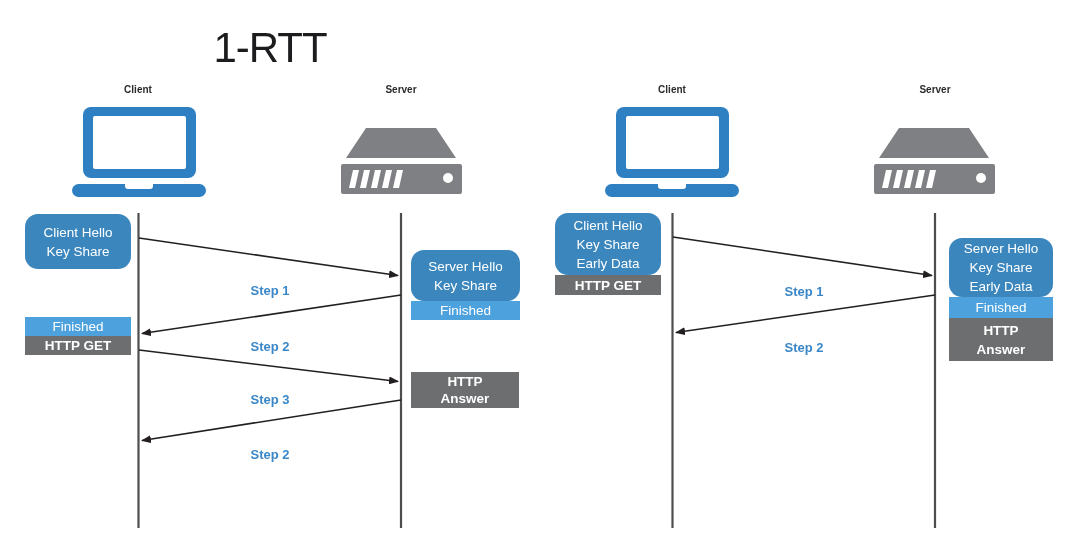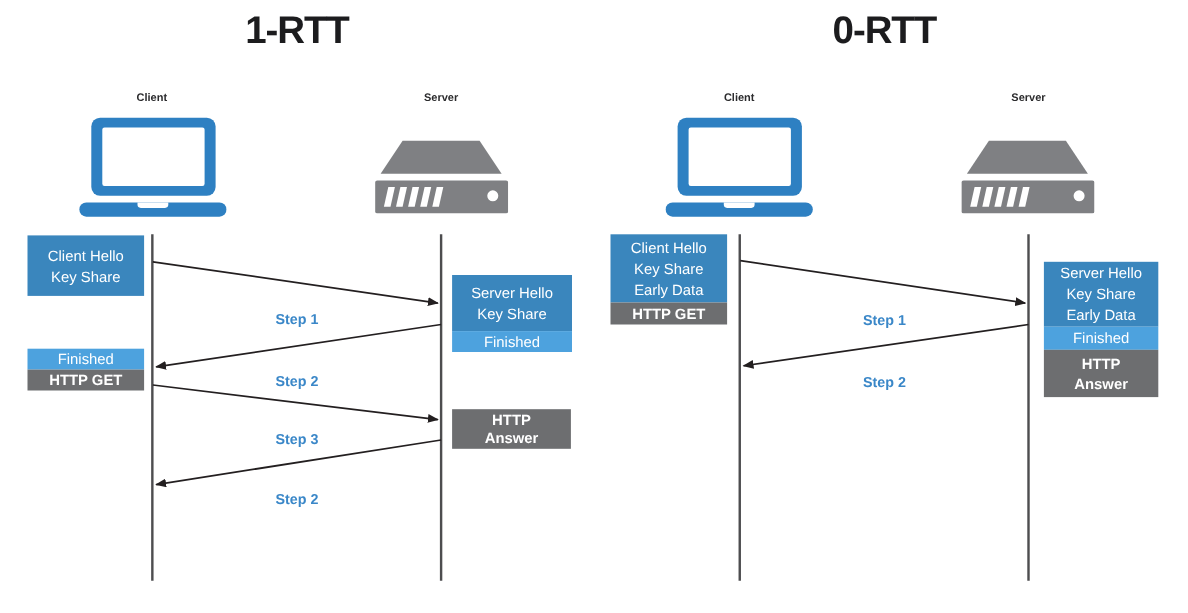--- a/index.html
+++ b/index.html
@@ -1,51 +1,50 @@
 <!DOCTYPE html>
 <html style="--box-blue: #3a86bd; --light-blue: #4da2de; --box-gray: #6d6e70; --step-blue: #3a87c8; --icon-blue: #2e80c2; --icon-gray: #7f8083; --lifeline-gray: #4d4d4f; --arrow-black: #231f20; --title-black: #1c1c1e; --label-black: #2b2b2d;"><head>
 <meta charset="utf-8">
 <style>
   html,body{margin:0;padding:0;background:#ffffff;}
   .stage{
     position:relative;width:1080px;height:557px;background:#ffffff;
     font-family:"Liberation Sans","DejaVu Sans",sans-serif;overflow:hidden;
   }
   .panel-title{
-    position:absolute;top:8px;transform:translateX(-50%);
-    font-size:35px;font-weight:bold;color:var(--title-black);letter-spacing:-1px;
+    position:absolute;top:24px;transform:translateX(-50%);
+    font-size:42px;font-weight:normal;color:var(--title-black);letter-spacing:-1px;
     white-space:nowrap;
   }
   .node-label{
     position:absolute;top:84px;transform:translateX(-50%);
     font-size:10px;font-weight:bold;color:var(--label-black);white-space:nowrap;
   }
   .overlay{position:absolute;left:0;top:0;}
   .msg-stack{position:absolute;display:flex;flex-direction:column;}
   .seg{
     display:flex;flex-direction:column;align-items:center;justify-content:center;
     color:#ffffff;font-size:13.5px;line-height:19px;text-align:center;width:100%;
     box-sizing:border-box;
   }
-  .seg-blue{background:var(--box-blue);}
+  .seg-blue{background:var(--box-blue);border-radius:13px;}
   .seg-light{background:var(--light-blue);}
   .seg-gray{background:var(--box-gray);font-weight:bold;}
   .step-label{
     position:absolute;transform:translate(-50%,-50%);
     font-size:13px;font-weight:bold;color:var(--step-blue);white-space:nowrap;margin-top:48px;
   }
   .icon-svg{position:absolute;display:block;}
 </style>
 </head>
 <body>
 
 <div class="stage">
 
   <div class="panel-title" style="left:270px;">1-RTT</div>
-  <div class="panel-title" style="left:804px;">0-RTT</div>
 
   <div class="node-label" style="left:138px;">Client</div>
   <div class="node-label" style="left:401px;">Server</div>
   <div class="node-label" style="left:672px;">Client</div>
   <div class="node-label" style="left:935px;">Server</div>
 
   <svg class="icon-svg" style="left:72px;top:104px;" width="134" height="94" viewBox="0 0 134 94">
     <rect x="11" y="3" width="113" height="71" rx="8" style="fill:var(--icon-blue)"></rect>
     <rect x="21" y="12" width="93" height="53" rx="2" fill="#ffffff"></rect>
     <rect x="0" y="80" width="134" height="13" rx="6.5" style="fill:var(--icon-blue)"></rect>

